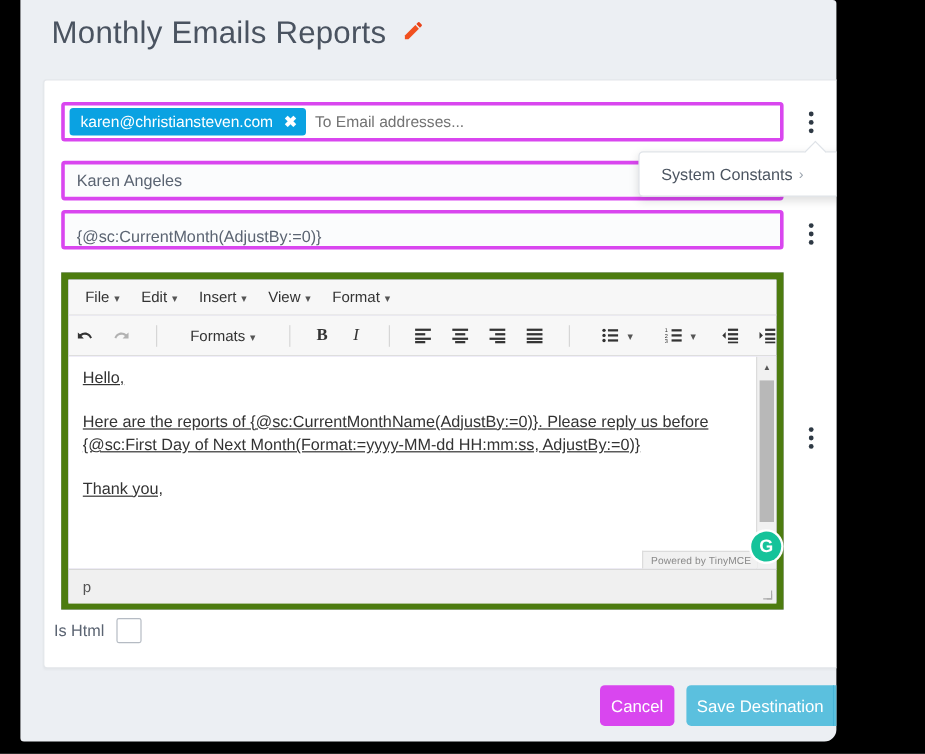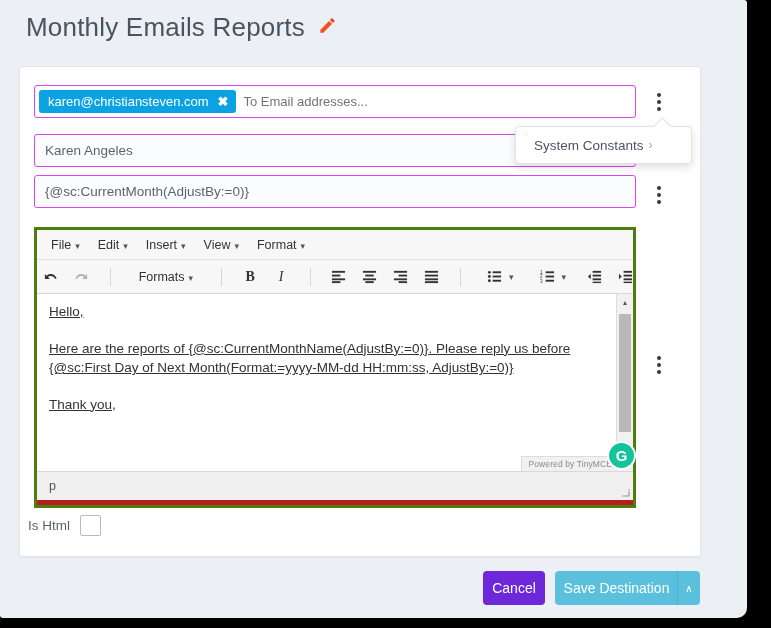--- a/index.html
+++ b/index.html
@@ -4,22 +4,22 @@
 <style>
   html, body {
     margin: 0; padding: 0;
     width: 771px; height: 628px;
     background: #000000;
     overflow: hidden;
     font-family: "Liberation Sans", sans-serif;
   }
   .page {
     position: absolute;
-    left: 0; top: 0;
-    width: 747px; height: 618px;
+    left: 17px; top: 0;
+    width: 680px; height: 618px;
     background: #eceff3;
     border-radius: 0 3px 10px 3px;
     overflow: hidden;
   }
   .page-title {
     position: absolute;
     left: 26px; top: 12px;
     font-size: 26px;
     font-weight: 400;
     color: #4a5360;
@@ -39,21 +39,21 @@
     width: 680px; height: 489px;
     background: #ffffff;
     border: 1px solid #e3e6ea;
     border-radius: 3px;
     box-shadow: 0 1px 2px rgba(0,0,0,0.04);
   }
   
   .field-row { position: absolute; }
   .txt-input {
     box-sizing: border-box;
-    border: 1px solid #d946ef;
+    border: 3px solid #d946ef;
     border-radius: 3px;
     background: #fbfcfd;
     font-size: 13.5px;
     color: #5b6472;
     padding: 0 10px;
     display: flex;
     align-items: center;
   }
   #to-email-box {
     left: 34px; top: 85px;
@@ -79,21 +79,21 @@
     font-size: 13px;
     font-weight: bold;
     line-height: 1;
     cursor: pointer;
   }
   .tag-placeholder {
     color: #737373;
     font-size: 13px;
   }
   #display-name-box { left: 34px; top: 134px; width: 602px; height: 33px; }
-  #subject-box { left: 34px; top: 175px; width: 602px; height: 33px; }
+  #subject-box { left: 34px; top: 175px; width: 602px; height: 33px; align-items: flex-end; }
 
   
   .kebab {
     position: absolute;
     width: 18px; height: 26px;
     display: flex; flex-direction: column;
     align-items: center; justify-content: center;
     gap: 3px;
     cursor: pointer;
   }
@@ -131,22 +131,22 @@
     border-left: 1px solid #dfe3e8;
     border-top: 1px solid #dfe3e8;
     transform: rotate(45deg);
   }
 
   
   .editor {
     position: absolute;
     left: 34px; top: 227px;
     width: 602px; height: 281px;
-    border: 3px solid #4d7c0f;
-    background: #b91c1c;
+    border: 6px solid #4d7c0f;
+    background: #c4b5fd;
     box-sizing: border-box;
   }
   .mce-menubar {
     height: 29px;
     background: #f7f7f7;
     border-bottom: 1px solid #e1e1e1;
     display: flex;
     align-items: center;
     padding-left: 6px;
     gap: 2px;
@@ -300,21 +300,21 @@
     color: #ffffff;
     font-size: 14px;
     font-family: "Liberation Sans", sans-serif;
     border-radius: 4px;
     cursor: pointer;
     height: 34px;
   }
   #cancel-btn {
     left: 483px; top: 5px;
     width: 62px;
-    background: #6d28d9;
+    background: #d946ef;
   }
   #save-btn {
     left: 555px; top: 5px;
     width: 123px;
     background: #5bc0de;
     border-radius: 4px 0 0 4px;
   }
   #save-caret-btn {
     left: 677px; top: 5px;
     width: 23px;

